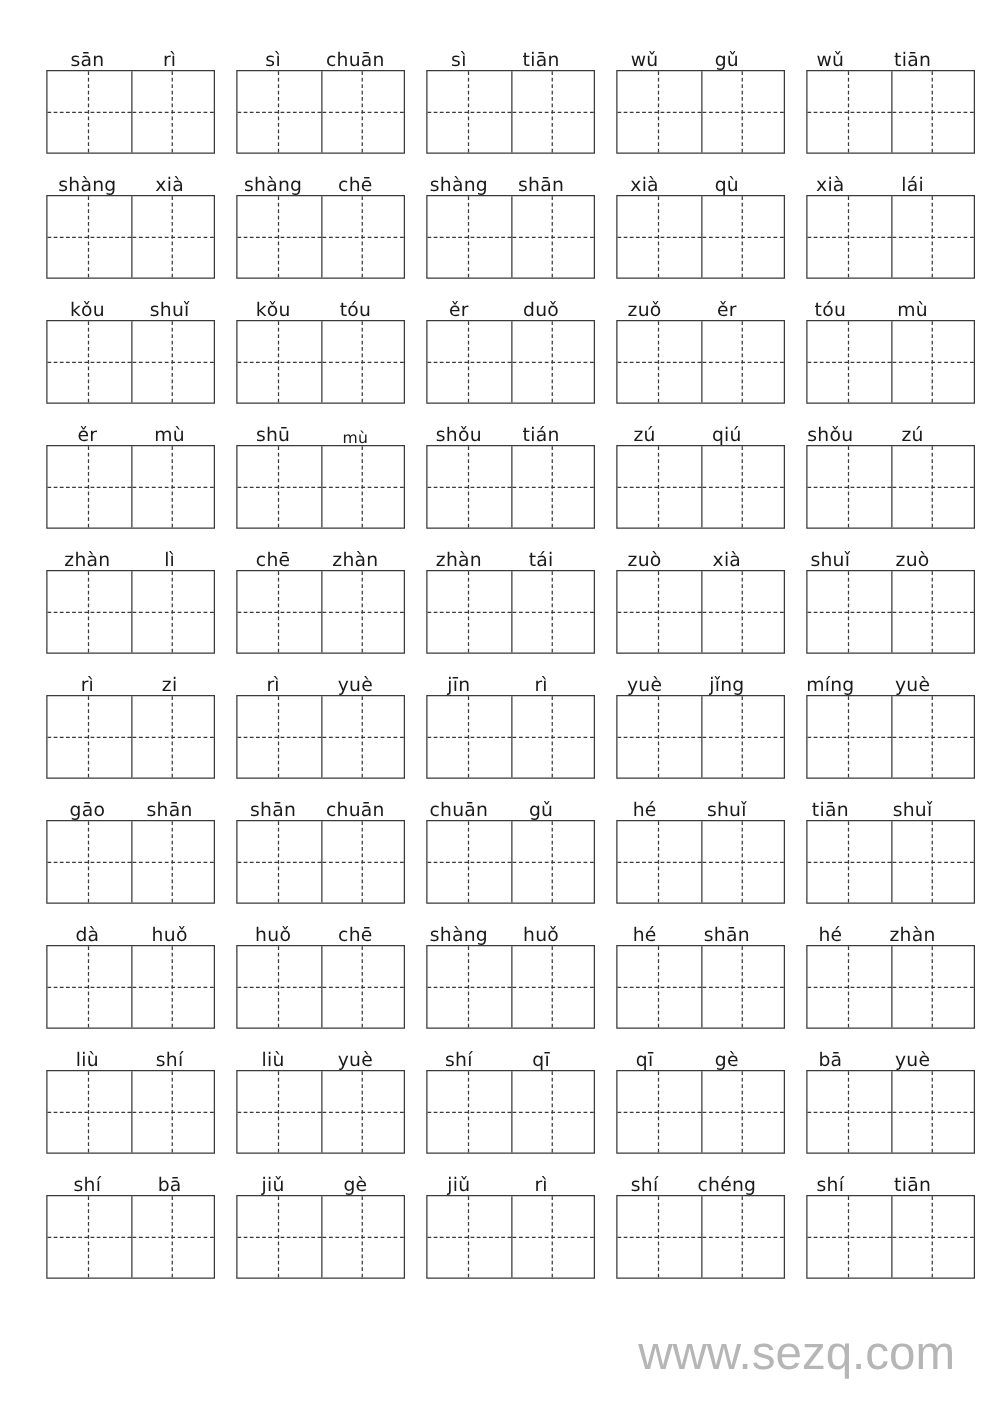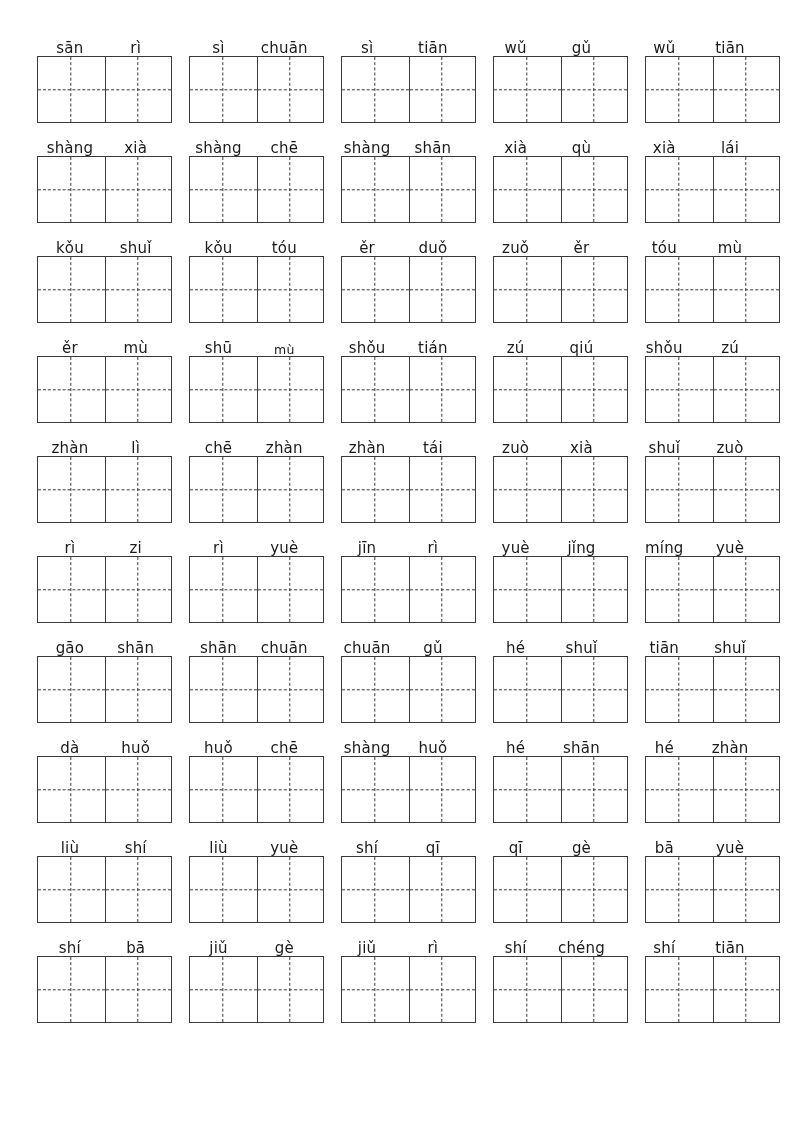--- a/index.html
+++ b/index.html
@@ -751,14 +751,15 @@
         </div>
         <div class="group">
           <div class="tianzige">
             <div class="cell"></div>
             <div class="cell"></div>
           </div>
         </div>
       </div>
     </div>
 
+  <div id="watermark">www.sezq.com</div>
 
 </div>
 
 </body></html>

